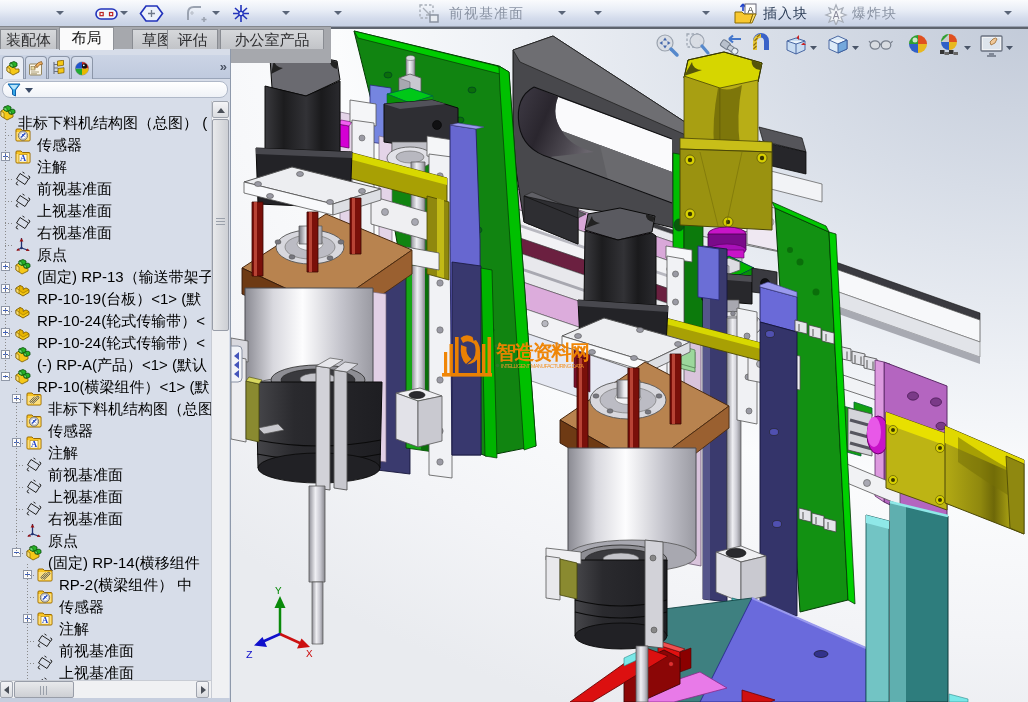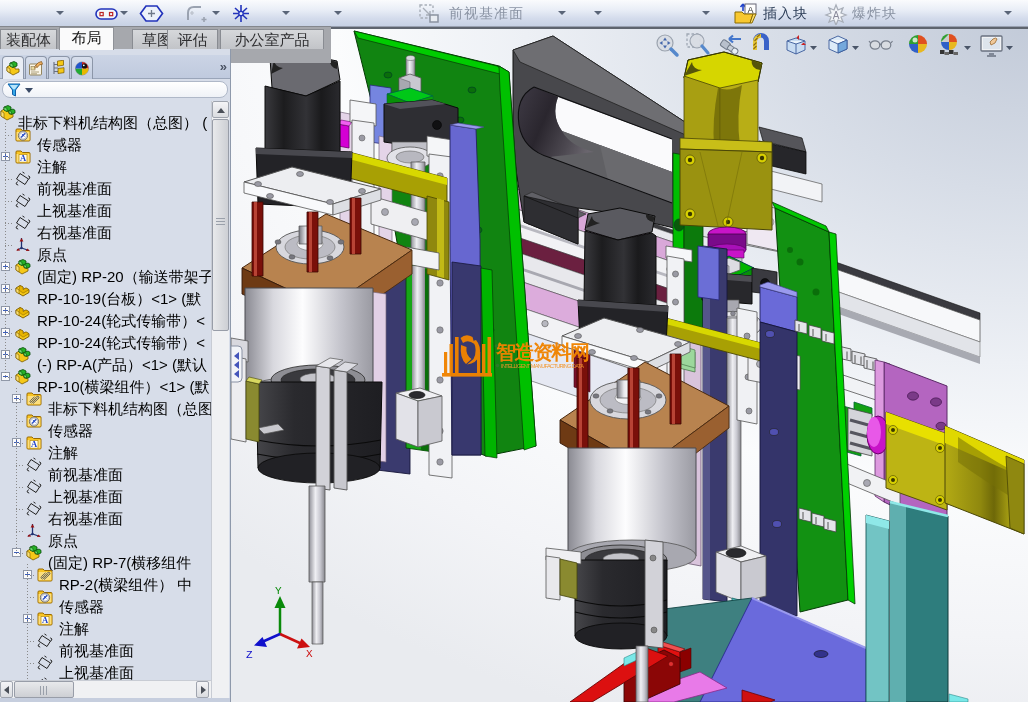--- a/index.html
+++ b/index.html
@@ -785,21 +785,21 @@
 <div class="trow" style="top:155px">
           <div class="pm plus" style="left:1px"></div>
           <div class="ticon" style="left:15px"><svg width="16" height="16" viewBox="0 0 16 16">
               <path d="M1 6 L6 3 L9 5 L9 9 L13 9 L13 12 L7 15 L1 11 Z" fill="#F5C818" stroke="#7A5A00" stroke-width="0.8"></path>
               <path d="M1 6 L4 8 L4 13 L1 11 Z" fill="#FBE070" stroke="#7A5A00" stroke-width="0.6"></path>
               <path d="M4 2 L8 0.5 L11 2 L11 5 L7 6.5 L4 5 Z" fill="#27B227" stroke="#0A4F0A" stroke-width="0.8"></path>
               <path d="M4 2 L7 3.4 L7 6.5 L4 5 Z" fill="#6FE06F" stroke="#0A4F0A" stroke-width="0.6"></path>
               <path d="M9 5.5 L13 4 L15 5.3 L15 8 L11.4 9.3 L9 8 Z" fill="#27B227" stroke="#0A4F0A" stroke-width="0.8"></path>
               <path d="M9 5.5 L11.5 6.8 L11.4 9.3 L9 8 Z" fill="#6FE06F" stroke="#0A4F0A" stroke-width="0.6"></path>
             </svg></div>
-          <span class="lbl" style="left:37px">(固定) RP-20（输送带架子</span>
+          <span class="lbl" style="left:37px">(固定) RP-13（输送带架子</span>
         </div>
 <div class="trow" style="top:177px">
           <div class="pm plus" style="left:1px"></div>
           <div class="ticon" style="left:15px"><svg width="16" height="16" viewBox="0 0 16 16">
               <path d="M1 7 L5 4.5 L8 6 L8 8.5 L11 7 L14 8.7 L14 11.5 L8 15 L1 10.7 Z" fill="#F5C818" stroke="#7A5A00" stroke-width="0.9"></path>
               <path d="M1 7 L4 9 L4 13 L1 10.7 Z" fill="#FBE070" stroke="#7A5A00" stroke-width="0.6"></path>
               <path d="M5 4.5 L8 6 L8 8.5 L11 7 L14 8.7 L8 12.2 L4 9 Z" fill="#E8B400" stroke="#7A5A00" stroke-width="0.5"></path>
             </svg></div>
           <span class="lbl" style="left:37px">RP-10-19(台板）&lt;1&gt; (默</span>
         </div>
@@ -911,21 +911,21 @@
 <div class="trow" style="top:441px">
           <div class="pm" style="left:12px"></div>
           <div class="ticon" style="left:26px"><svg width="16" height="16" viewBox="0 0 16 16">
               <path d="M1 6 L6 3 L9 5 L9 9 L13 9 L13 12 L7 15 L1 11 Z" fill="#F5C818" stroke="#7A5A00" stroke-width="0.8"></path>
               <path d="M1 6 L4 8 L4 13 L1 11 Z" fill="#FBE070" stroke="#7A5A00" stroke-width="0.6"></path>
               <path d="M4 2 L8 0.5 L11 2 L11 5 L7 6.5 L4 5 Z" fill="#27B227" stroke="#0A4F0A" stroke-width="0.8"></path>
               <path d="M4 2 L7 3.4 L7 6.5 L4 5 Z" fill="#6FE06F" stroke="#0A4F0A" stroke-width="0.6"></path>
               <path d="M9 5.5 L13 4 L15 5.3 L15 8 L11.4 9.3 L9 8 Z" fill="#27B227" stroke="#0A4F0A" stroke-width="0.8"></path>
               <path d="M9 5.5 L11.5 6.8 L11.4 9.3 L9 8 Z" fill="#6FE06F" stroke="#0A4F0A" stroke-width="0.6"></path>
             </svg></div>
-          <span class="lbl" style="left:48px">(固定) RP-7(横移组件</span>
+          <span class="lbl" style="left:48px">(固定) RP-14(横移组件</span>
         </div>
 <div class="trow" style="top:463px">
           <div class="pm plus" style="left:23px"></div>
           <div class="ticon" style="left:37px"><svg width="17" height="16" viewBox="0 0 17 16">
               <path d="M1 3 Q1 2 2 2 L6 2 L7.5 3.5 L14 3.5 Q15 3.5 15 4.5 L15 13 Q15 14 14 14 L2 14 Q1 14 1 13 Z" fill="#F9C523" stroke="#9A6A00" stroke-width="1"></path>
               <path d="M1.6 5 L14.4 5 L14.4 13.3 L1.6 13.3 Z" fill="#FCDE7D"></path>
               <path d="M4.5 11.5 L10.5 5.8 M5.5 12.3 L11.5 6.6 M10.5 5.8 Q12 4.6 12.8 5.8 Q13.5 6.8 12 8 L7 12.6 M4.5 11.5 Q3.4 10.4 4.6 9.4 L8.5 5.8" stroke="#555" stroke-width="0.9" fill="none"></path>
             </svg></div>
           <span class="lbl" style="left:59px">RP-2(横梁组件） 中</span>
         </div>

